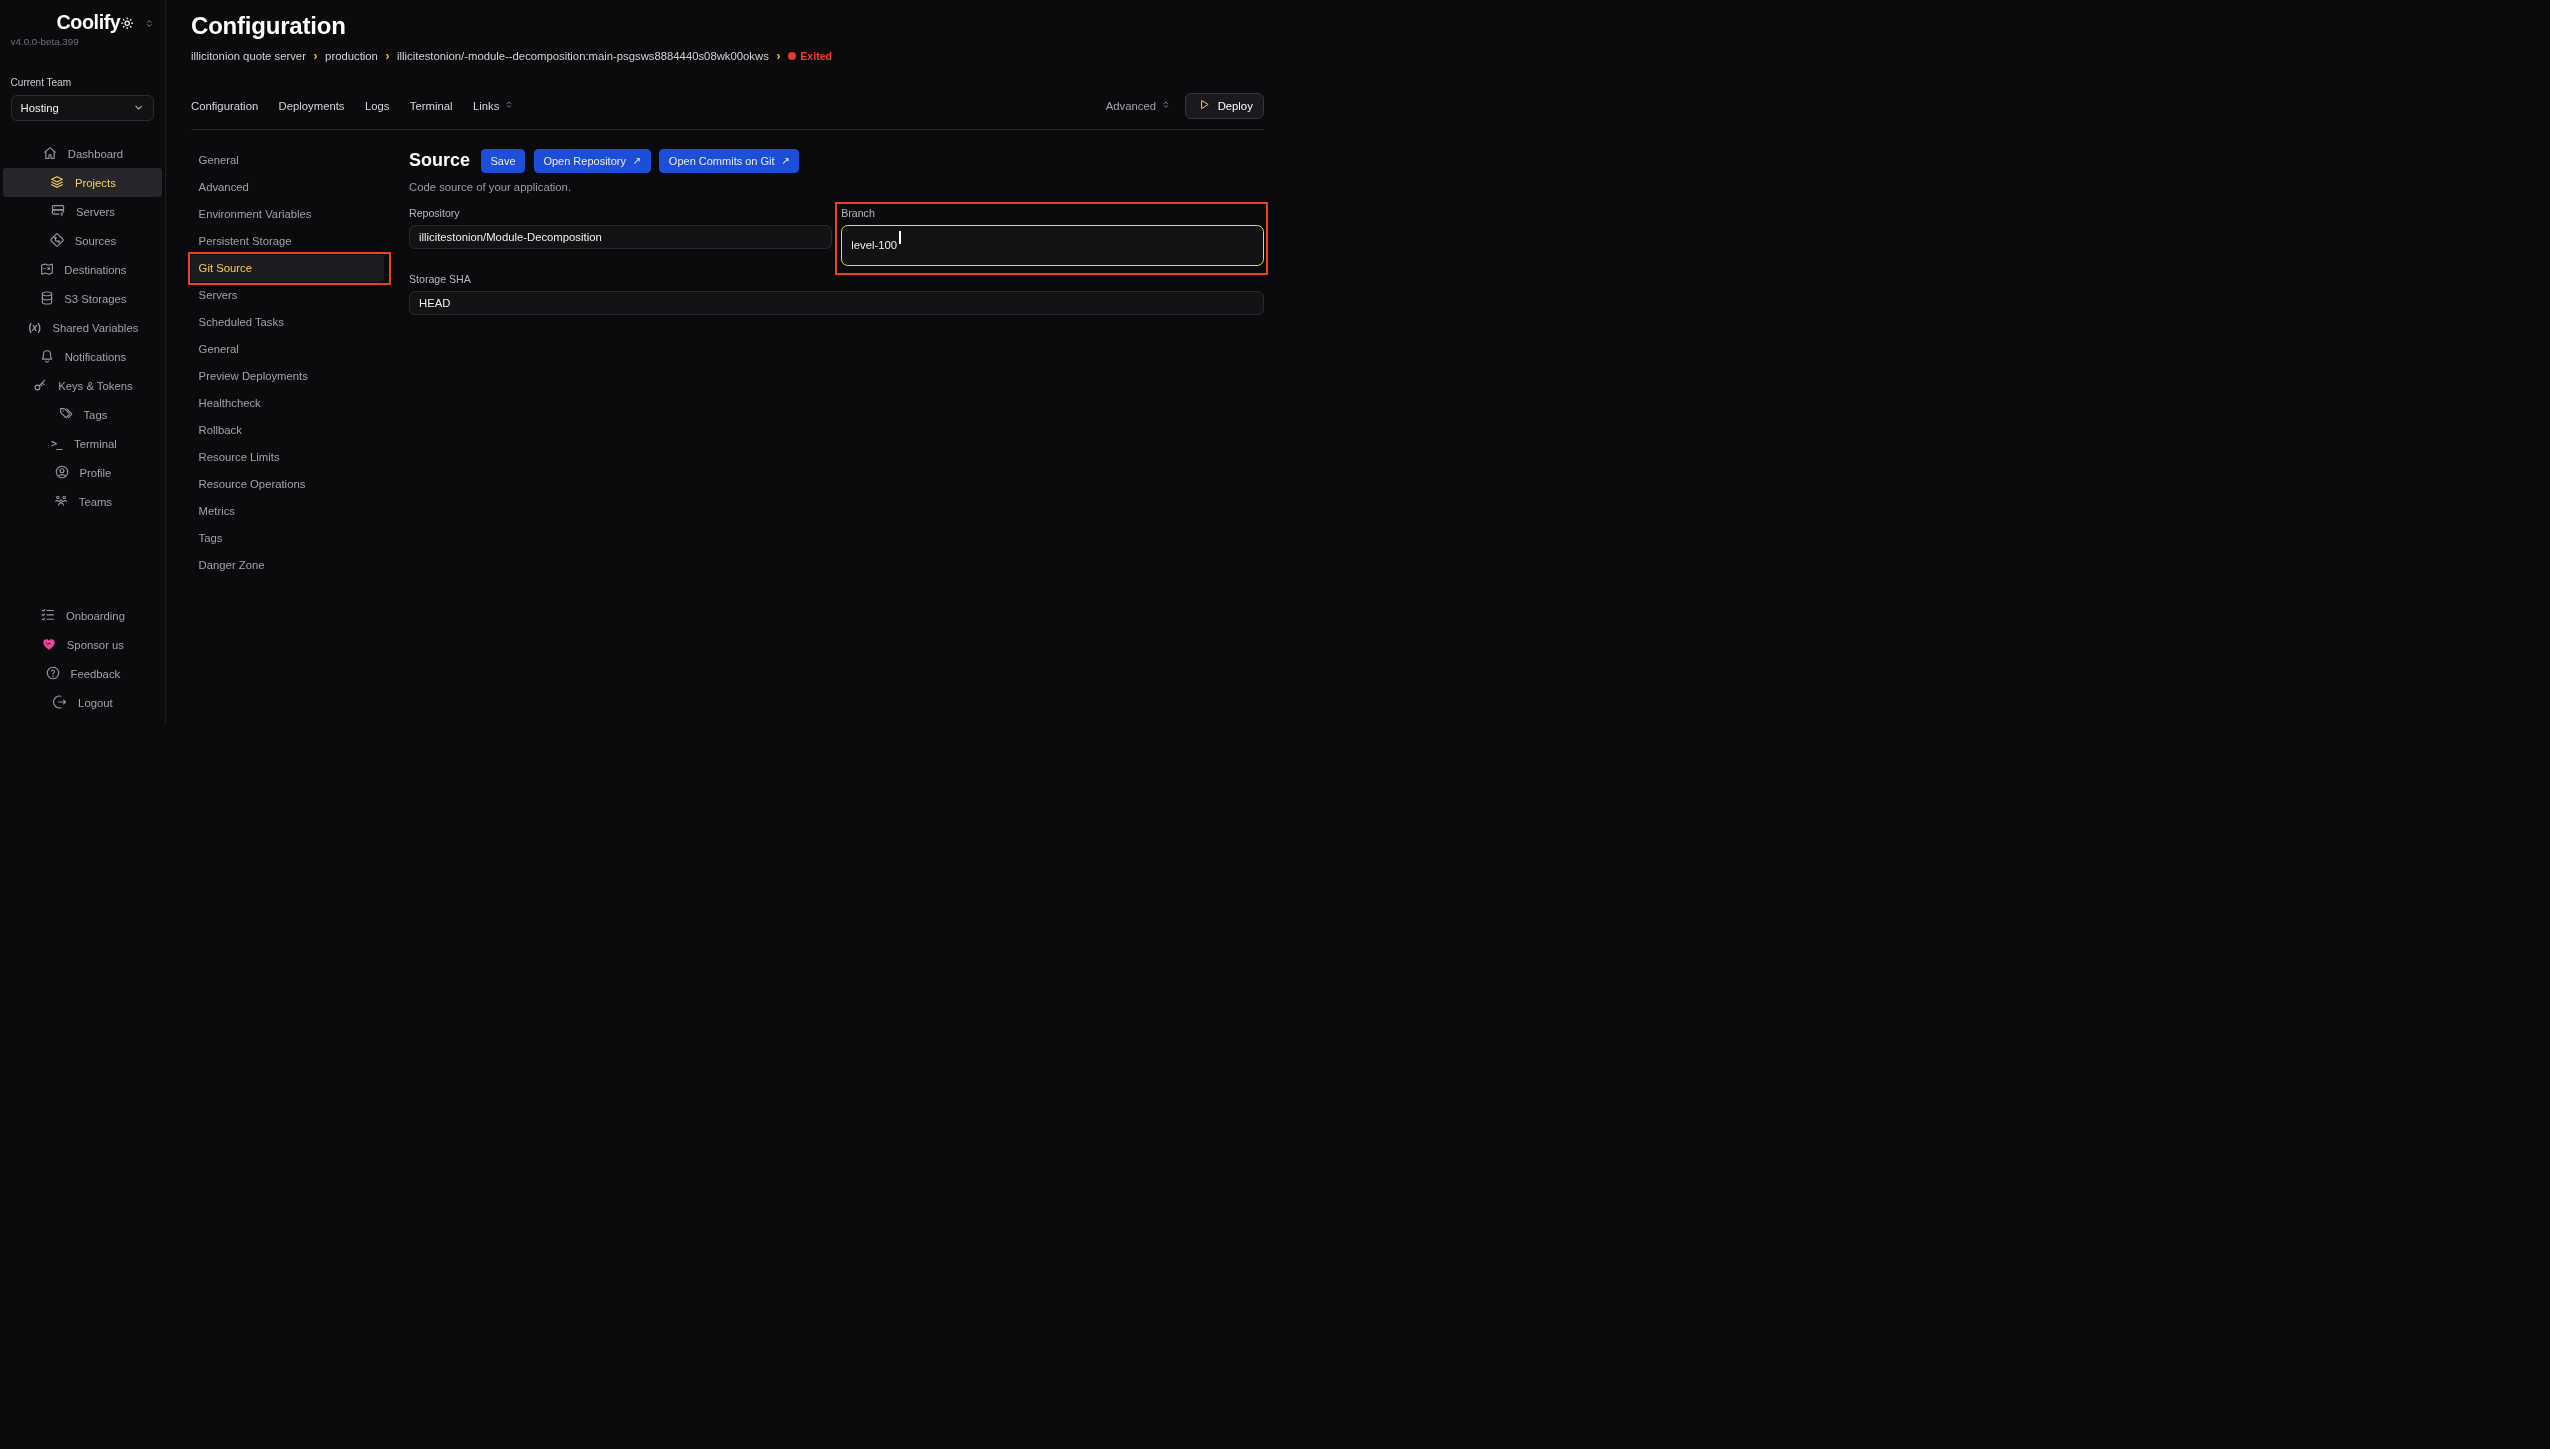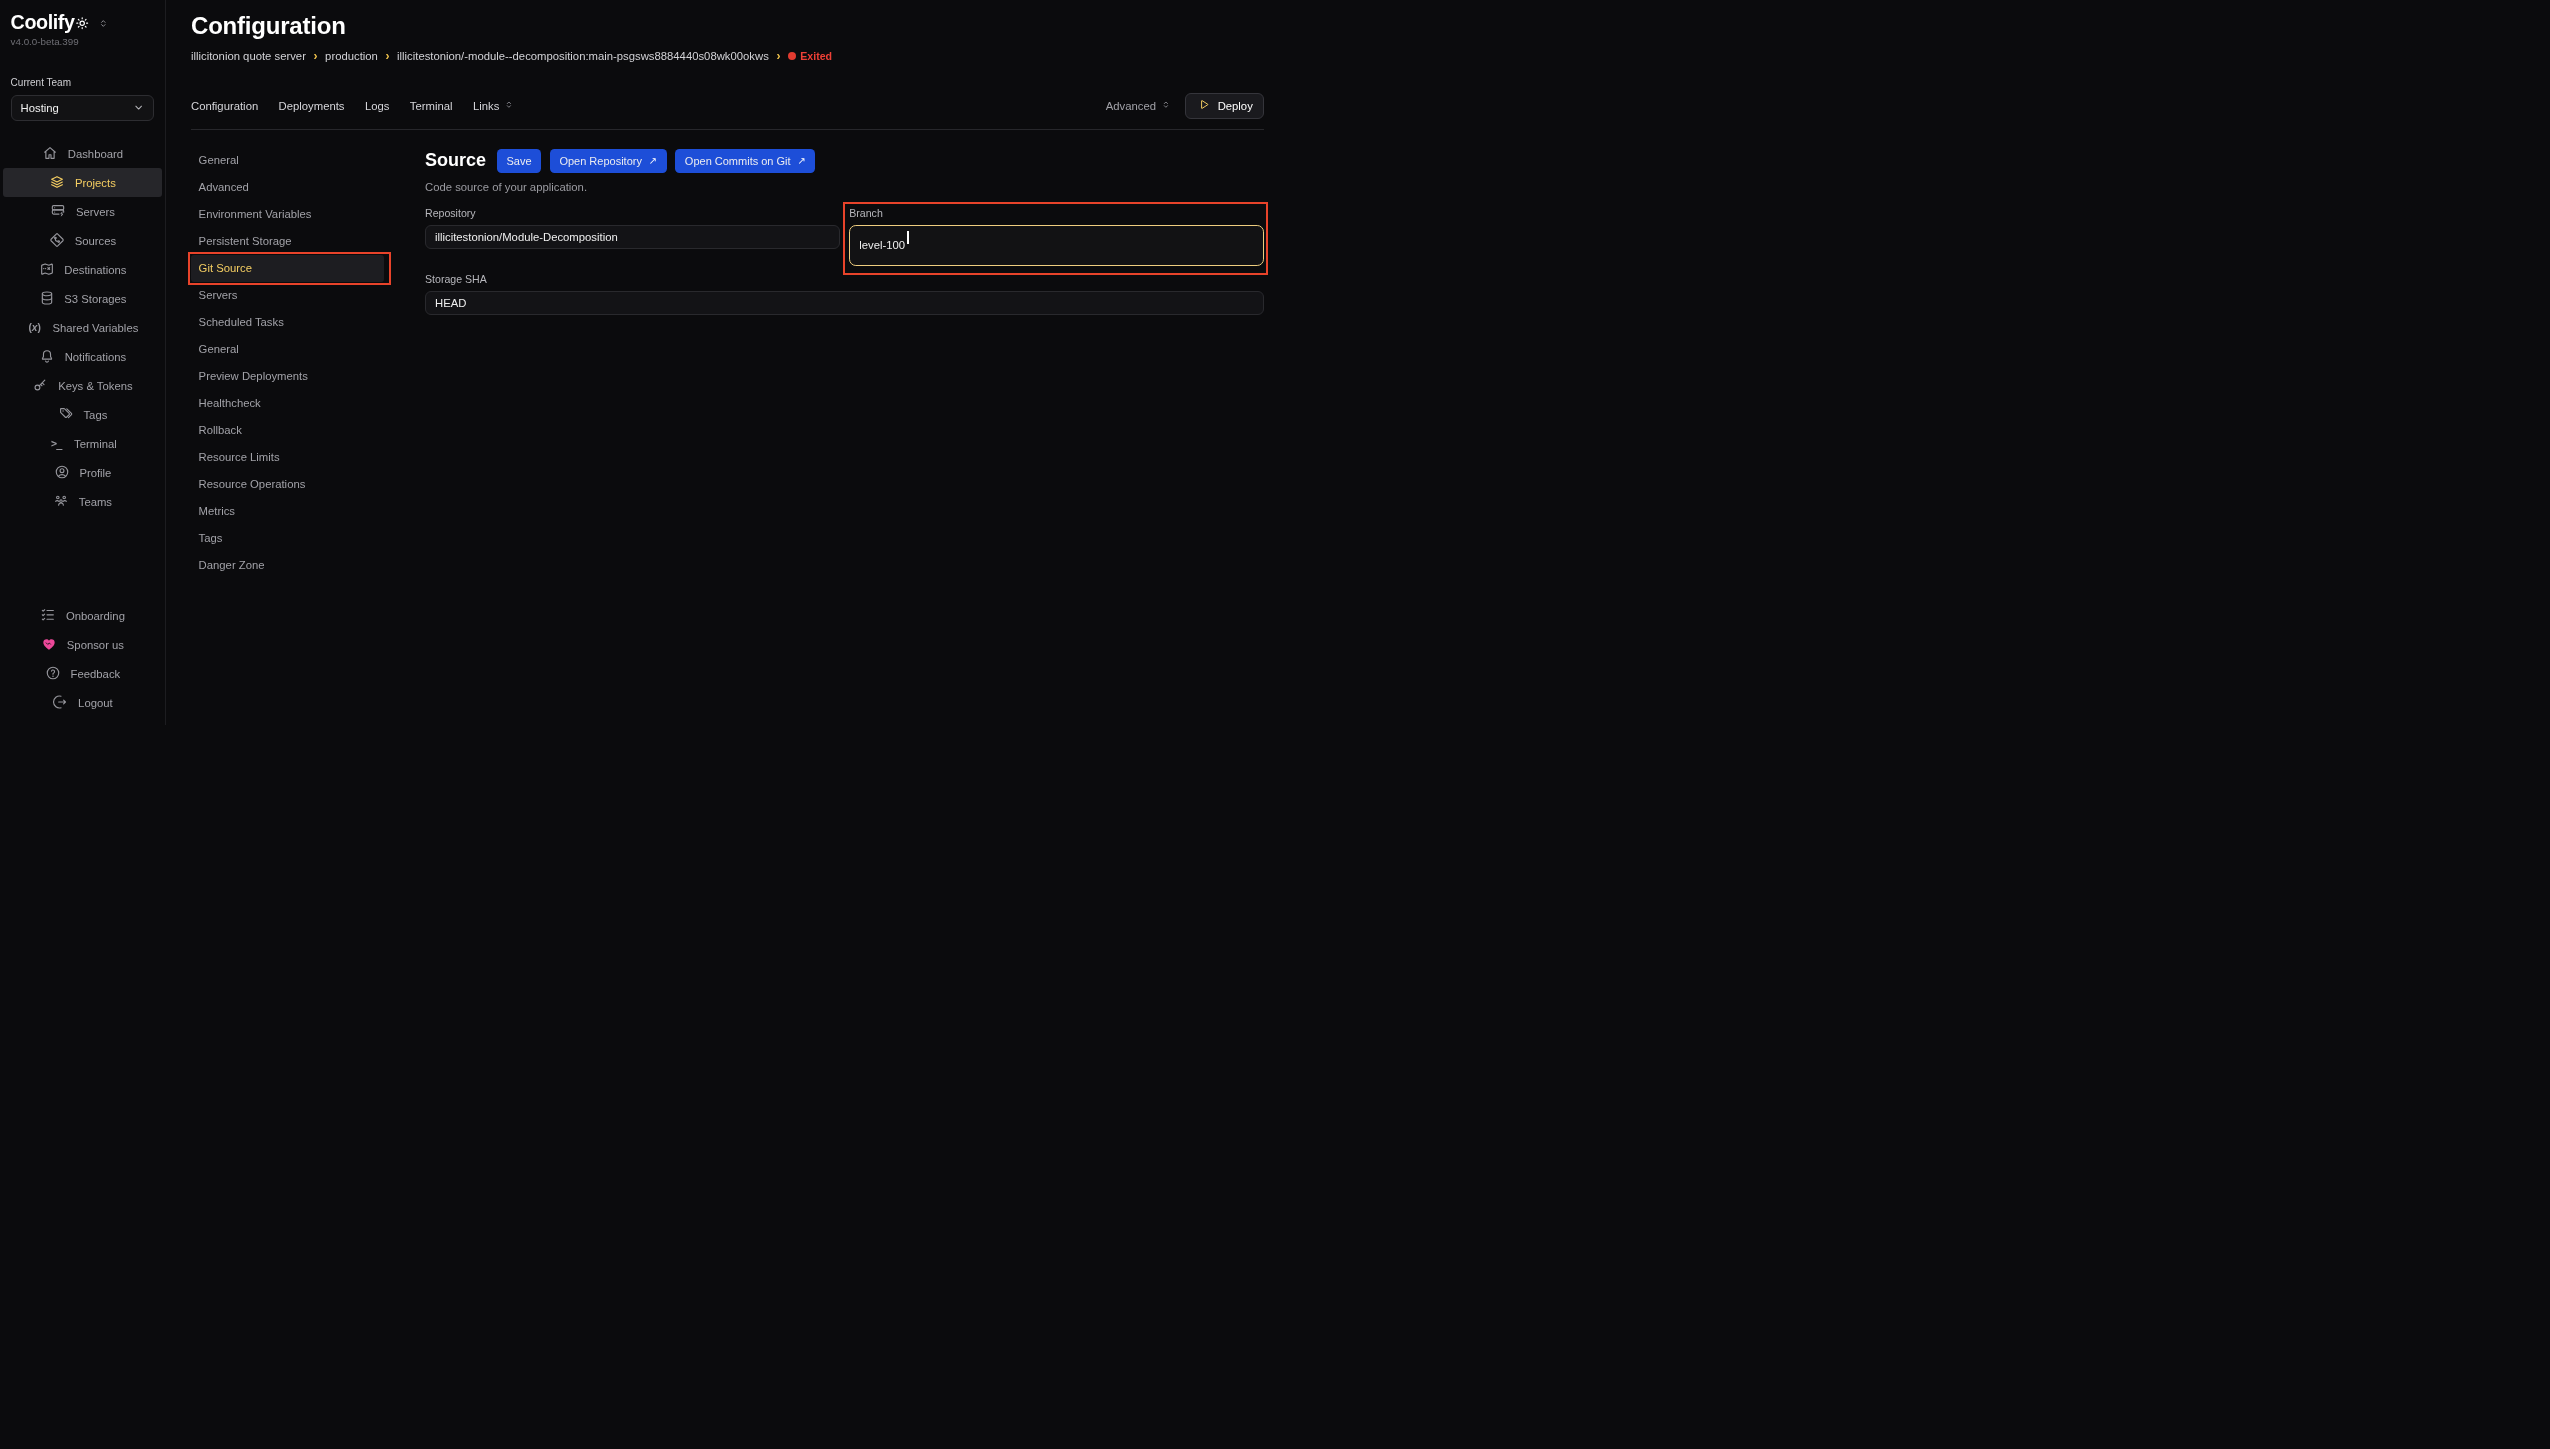--- a/index.html
+++ b/index.html
@@ -12,21 +12,21 @@
   }
   .app { display: flex; width: 1275px; height: 725px; }
 
   
   .sidebar {
     width: 166px; min-width: 166px; height: 100%;
     border-right: 0.8px solid #1d1d20;
     display: flex; flex-direction: column;
     padding: 10.6px 10.6px 7.6px 10.6px;
   }
-  .brand-row { display: flex; align-items: flex-start; justify-content: flex-start; }
+  .brand-row { display: flex; align-items: flex-start; justify-content: flex-end; }
   .brand-name { font-size: 19.7px; font-weight: bold; letter-spacing: -0.4px; color: #fff; }
   .brand-icons { display: flex; align-items: center; gap: 9px; margin-top: 5.3px; }
   .version { font-size: 9.8px; color: #6f6f75; margin-top: 2.3px; }
   .team-label { font-size: 10px; color: #cfcfd3; margin-top: 30px; }
   .team-select {
     margin-top: 7.6px; height: 26px;
     border: 0.8px solid #2d2d31; border-radius: 6px; background: #121214;
     display: flex; align-items: center; justify-content: space-between;
     padding: 0 9px; font-size: 11.3px; color: #f2f2f2; cursor: pointer;
   }
@@ -61,21 +61,21 @@
   .tab svg, .advanced svg { color: #9a9aa0; }
   .right-actions { margin-left: auto; display: flex; align-items: center; gap: 14.4px; }
   .advanced { display: flex; align-items: center; gap: 5.3px; font-size: 11.3px; color: #a2a2a8; cursor: pointer; }
   .deploy-btn {
     display: flex; align-items: center; gap: 7.6px;
     background: #1a1a1e; border: 0.8px solid #35353b; border-radius: 6px;
     height: 26px; padding: 0 10.6px; font-size: 11.3px; color: #fff;
     font-family: inherit; cursor: pointer;
   }
 
-  .content { display: flex; margin-top: 17.4px; flex: 1; min-height: 0; gap: 16px; }
+  .content { display: flex; margin-top: 17.4px; flex: 1; min-height: 0; }
   .subnav { width: 193px; min-width: 193px; display: flex; flex-direction: column; }
   .subnav-item {
     height: 27px; display: flex; align-items: center; padding: 0 7.6px;
     font-size: 11.3px; color: #a2a2a8; border-radius: 3px; cursor: pointer; white-space: nowrap;
   }
   .subnav-item.active { background: #1d1d21; color: #f5ce62; }
   .git-source-wrap { position: relative; }
   .annotation { position: absolute; border: 2.3px solid #e8432a; pointer-events: none; z-index: 5; }
   .git-source-annotation { top: -3px; bottom: -3px; left: -3px; right: -6.8px; }
 

